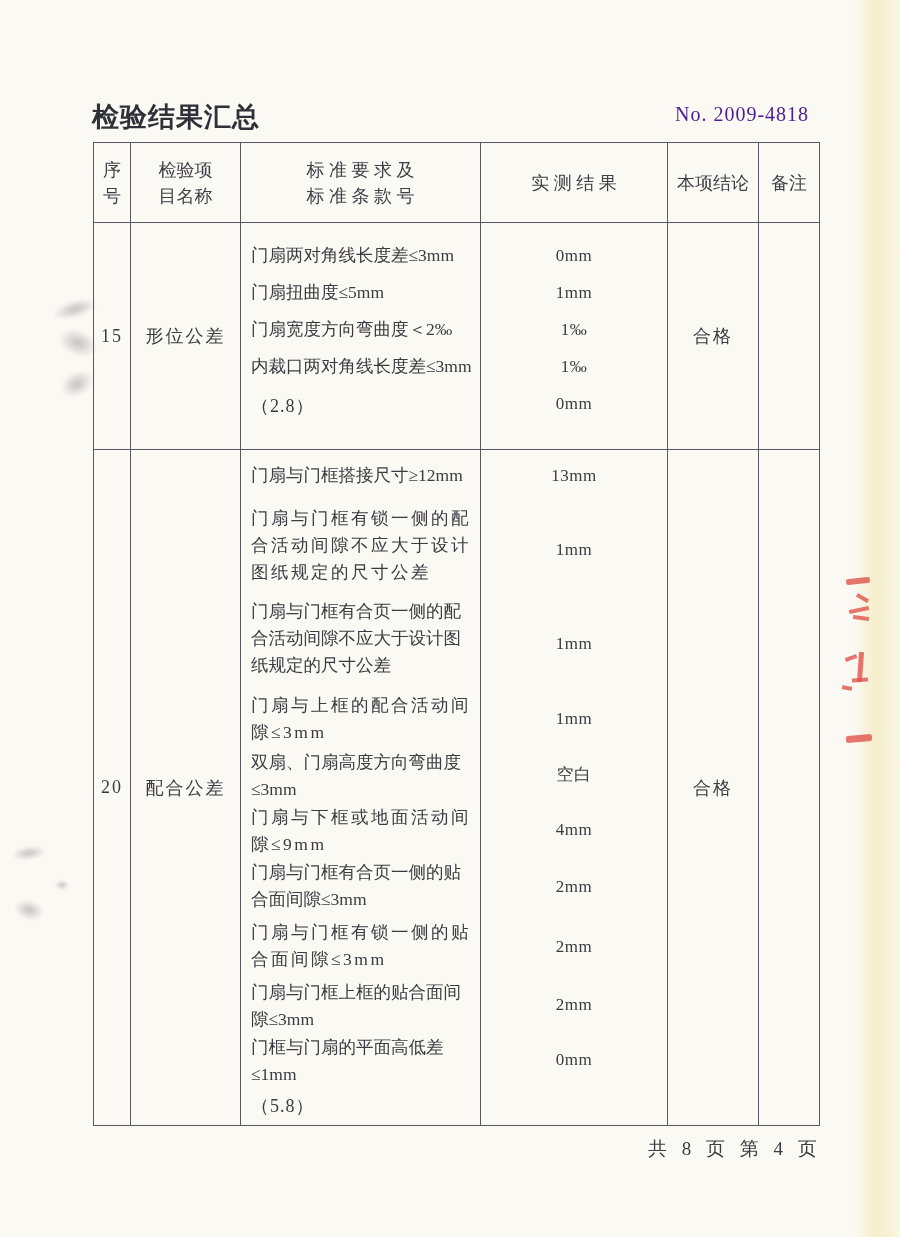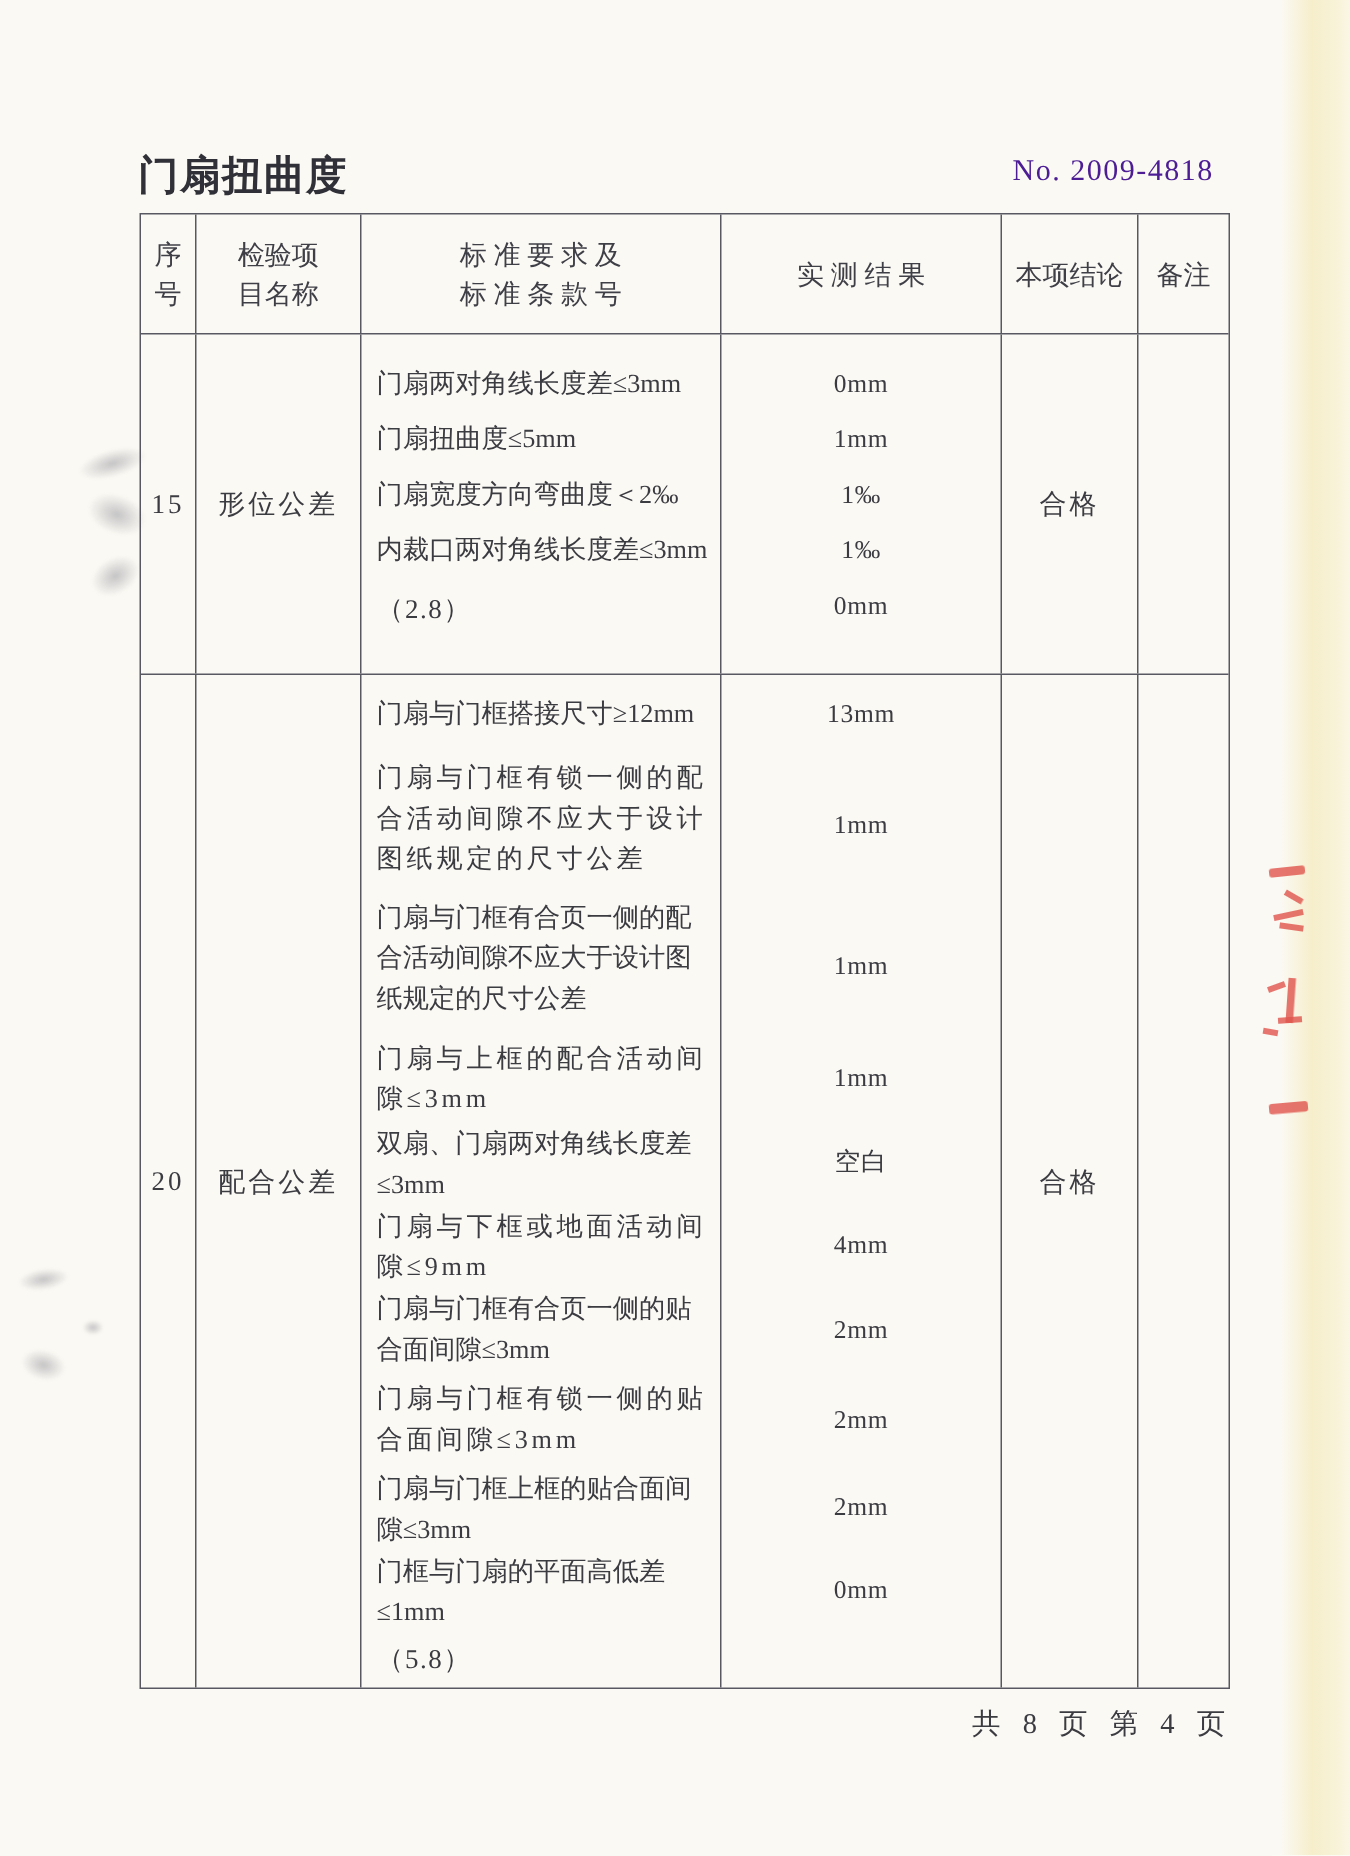--- a/index.html
+++ b/index.html
@@ -105,21 +105,21 @@
   .sm4 { left:12px;  top:846px; width:34px; height:14px; transform:rotate(-8deg); }
   .sm5 { left:14px;  top:900px; width:30px; height:20px; transform:rotate(14deg); }
   .sm6 { left:55px;  top:880px; width:14px; height:10px; }
 </style>
 </head>
 <body>
 
 <div class="page">
   <div class="edge-strip"></div>
 
-  <div class="title">门扇扭曲度</div>
+  <div class="title">检验结果汇总</div>
   <div class="doc-no">No. 2009-4818</div>
 
   <div class="tbl">
 
     <div class="tr thead">
       <div class="td c-seq">序
 号</div>
       <div class="td c-item">检验项
 目名称</div>
       <div class="td c-std">标 准 要 求 及
@@ -168,21 +168,21 @@
       </div>
       <div class="td c-item center">
         <span class="cell-text">配合公差</span>
       </div>
       <div class="td c-std">
         <div class="stack" style="padding-left:10px; padding-right:8px;">
           <div class="entry h52 one">门扇与门框搭接尺寸≥12mm</div>
           <div class="entry h93 multi sp">门扇与门框有锁一侧的配合活动间隙不应大于设计图纸规定的尺寸公差</div>
           <div class="entry h95 multi">门扇与门框有合页一侧的配合活动间隙不应大于设计图纸规定的尺寸公差</div>
           <div class="entry h57 multi sp">门扇与上框的配合活动间隙≤3mm</div>
-          <div class="entry h55 multi">双扇、门扇两对角线长度差≤3mm</div>
+          <div class="entry h55 multi">双扇、门扇高度方向弯曲度≤3mm</div>
           <div class="entry h55 multi sp">门扇与下框或地面活动间隙≤9mm</div>
           <div class="entry h60 multi">门扇与门框有合页一侧的贴合面间隙≤3mm</div>
           <div class="entry h60 multi sp">门扇与门框有锁一侧的贴合面间隙≤3mm</div>
           <div class="entry h55 multi">门扇与门框上框的贴合面间隙≤3mm</div>
           <div class="entry h55 multi">门框与门扇的平面高低差≤1mm</div>
           <div class="clausebox">
               <span class="clause">（5.8）</span>
             </div>
         </div>
       </div>

